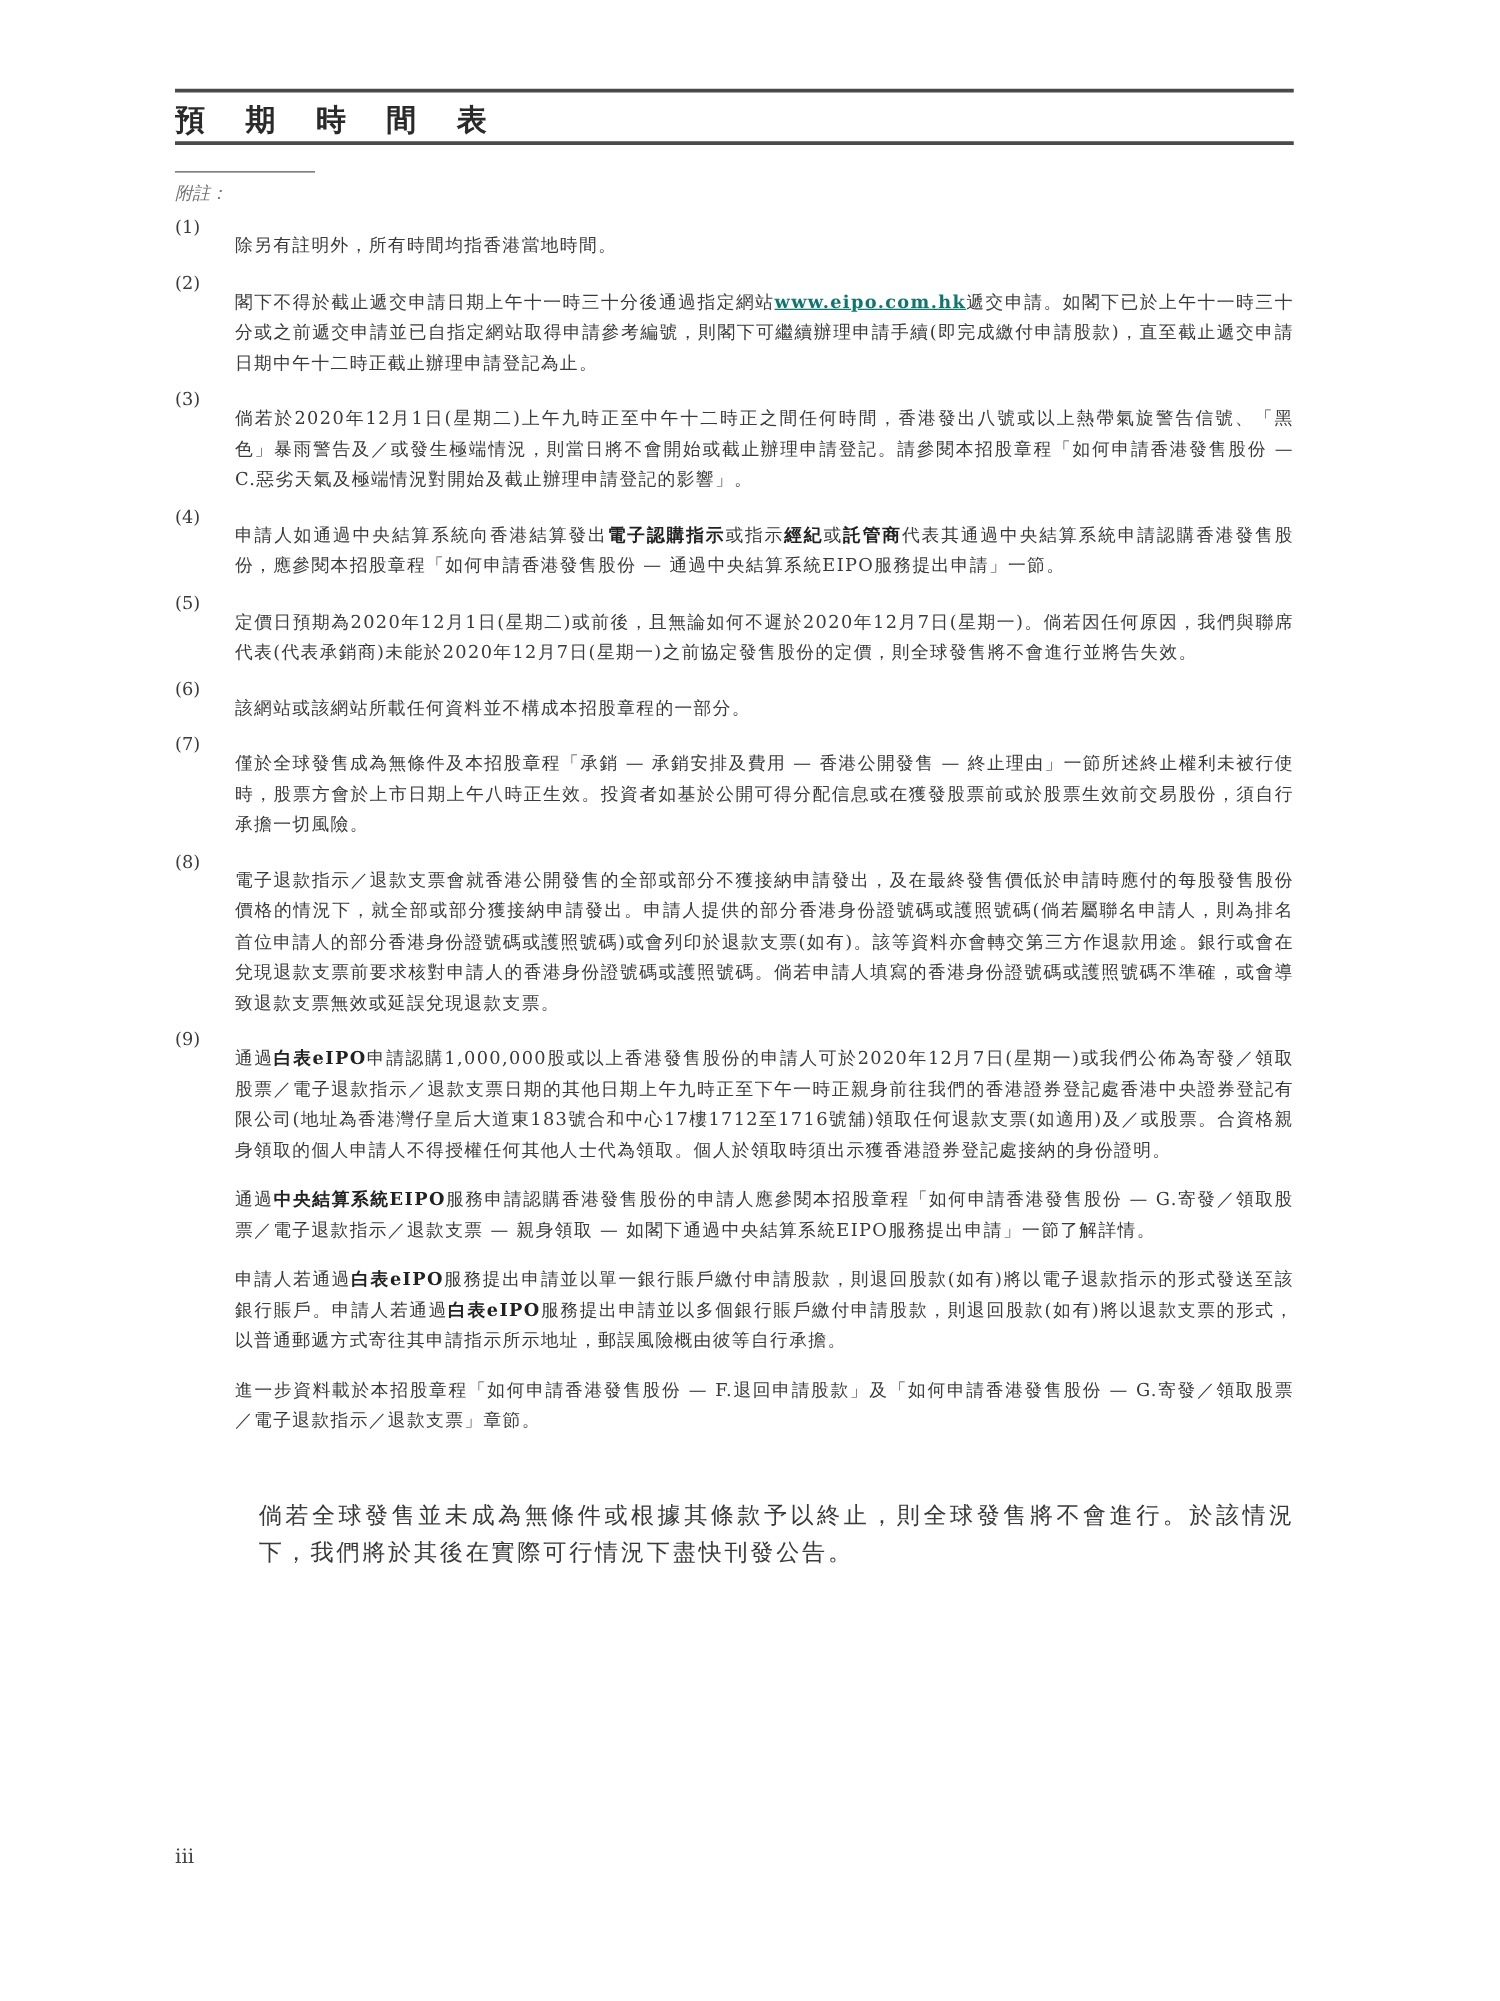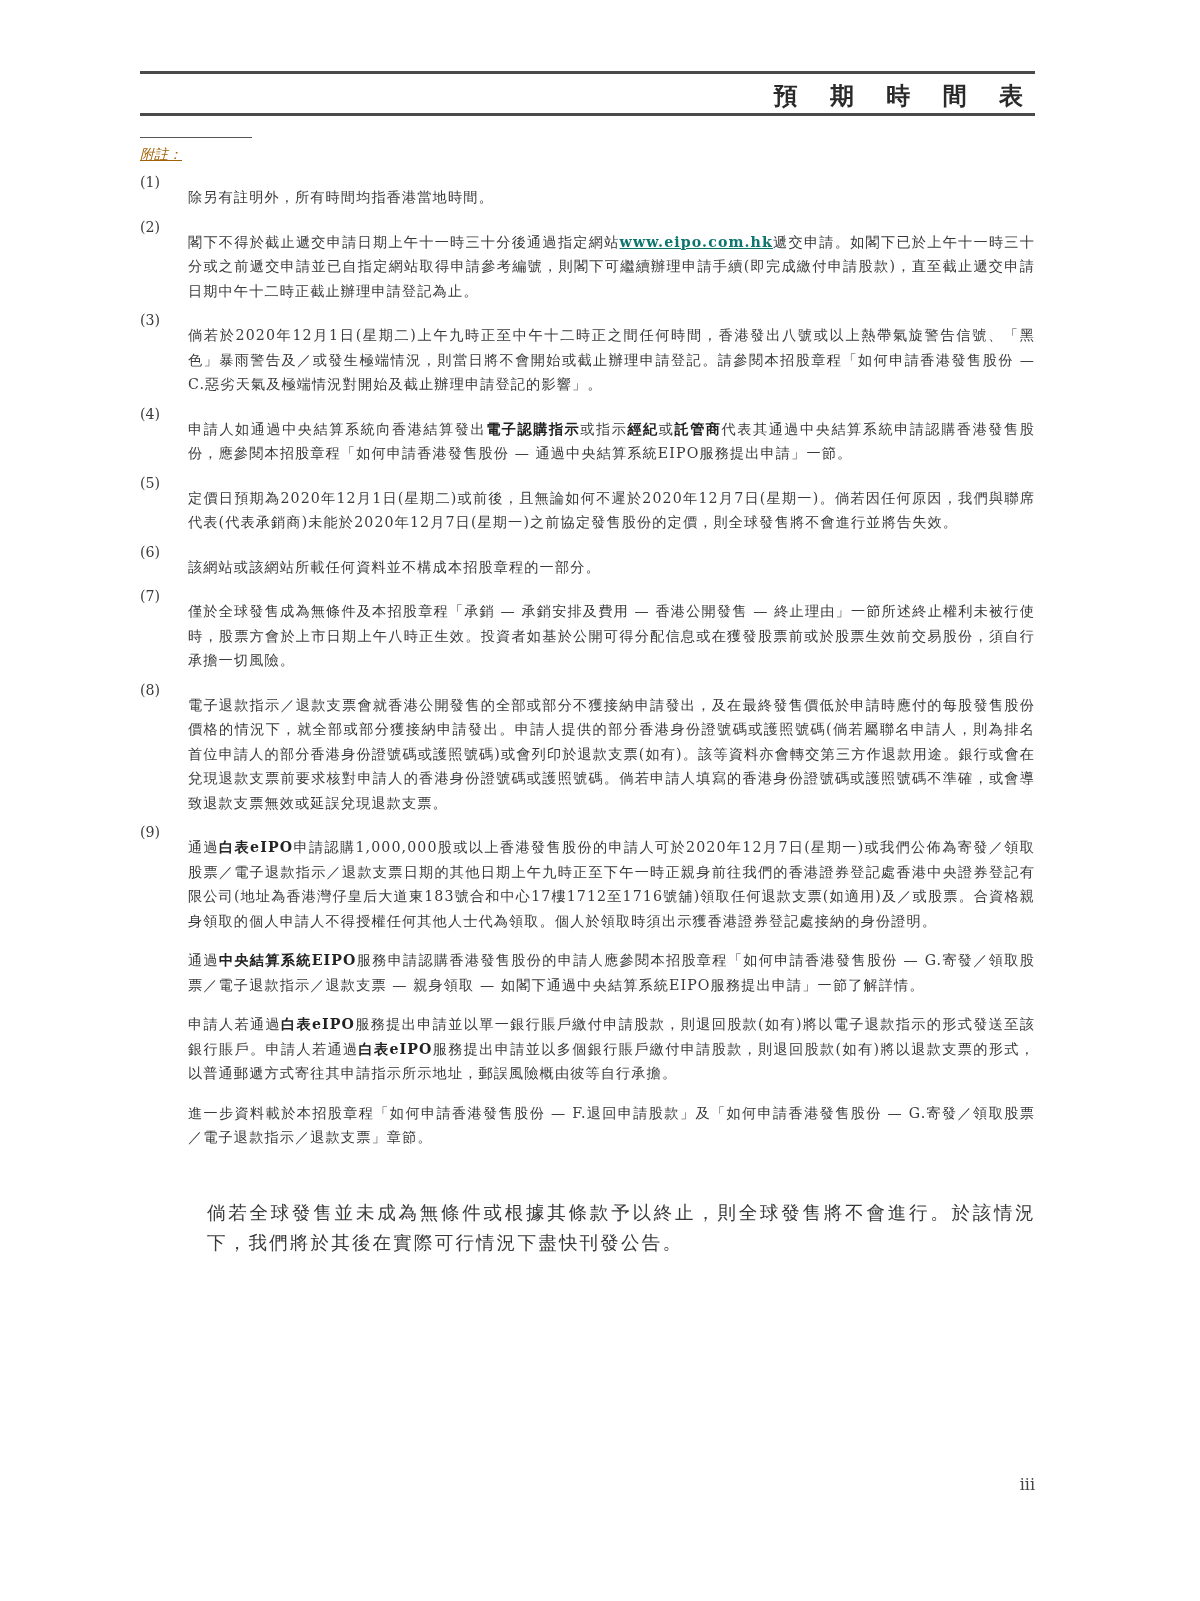--- a/index.html
+++ b/index.html
@@ -4,39 +4,39 @@
   <style>
     html, body { margin: 0; padding: 0; background: #ffffff; }
     body {
       width: 1200px; height: 1601px; position: relative; overflow: hidden;
       font-family: "DejaVu Serif", "Liberation Serif", serif;
       color: #3a3a3a;
     }
     .page { position: absolute; left: 140px; top: 0; width: 895px; }
     .rule-top { position: absolute; top: 71px; left: 0; width: 895px; height: 3px; background: #4a4a4a; }
     .title {
-      position: absolute; top: 80px; left: 0; width: 895px; text-align: right;
+      position: absolute; top: 80px; left: 0; width: 895px; text-align: left;
       font-size: 24px; font-weight: bold; letter-spacing: 12px; color: #2a2a2a;
     }
     .rule-bottom { position: absolute; top: 113px; left: 0; width: 895px; height: 3px; background: #4a4a4a; }
     .short-rule { position: absolute; top: 137px; left: 0; width: 112px; height: 1px; background: #555; }
-    .notes-label { position: absolute; top: 146px; left: 0; font-size: 14px; font-style: italic; color: #a16207; text-decoration: underline; }
+    .notes-label { position: absolute; top: 146px; left: 0; font-size: 14px; font-style: italic; color: #737373; }
     .notes { position: absolute; top: 170px; left: 0; width: 895px; }
     .note { display: flex; font-size: 14.2px; line-height: 24.5px; margin-bottom: 3px; }
     .note .num { width: 48px; flex: 0 0 48px; color: #3a3a3a; }
     .note .body { flex: 1; text-align: justify; letter-spacing: 1.1px; }
     .note .body p { margin: 15px 0 2px 0; }
     .b { font-weight: bold; color: #222; }
     .u { text-decoration: underline; font-weight: bold; color: #0f766e; }
     .closing {
       position: absolute; top: 1198px; left: 1px; width: 895px;
       font-size: 18.5px; line-height: 30px; letter-spacing: 2.2px; color: #3a3a3a; text-align: justify;
     }
     .closing .indent { padding-left: 66px; }
-    .page-num { position: absolute; top: 1475px; left: 0; width: 895px; text-align: right; font-size: 16px; color: #444; }
+    .page-num { position: absolute; top: 1475px; left: 0; width: 895px; text-align: left; font-size: 16px; color: #444; }
   </style>
 </head>
 <body>
 
 <div class="page">
   <div class="rule-top"></div>
   <div class="title">預 期 時 間 表</div>
   <div class="rule-bottom"></div>
 
   <div class="short-rule"></div>

